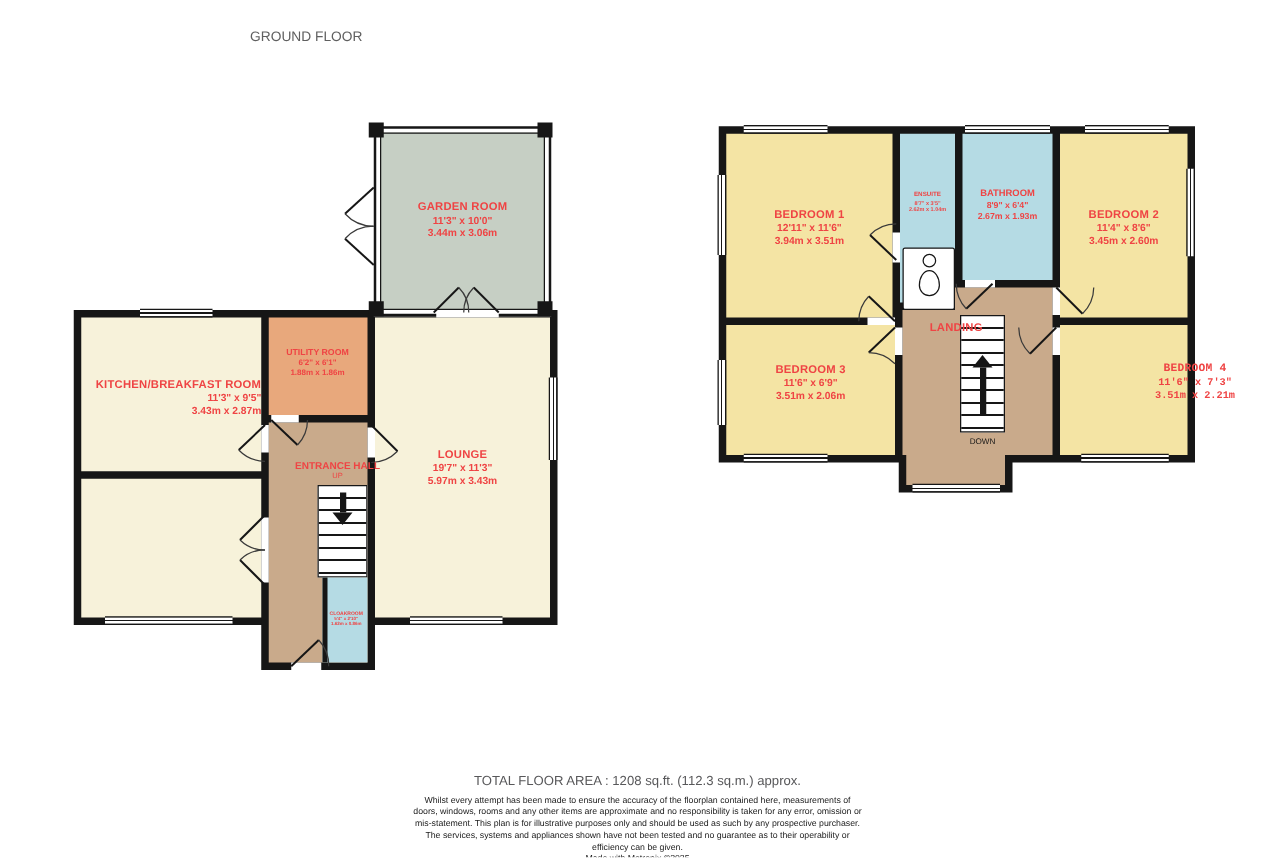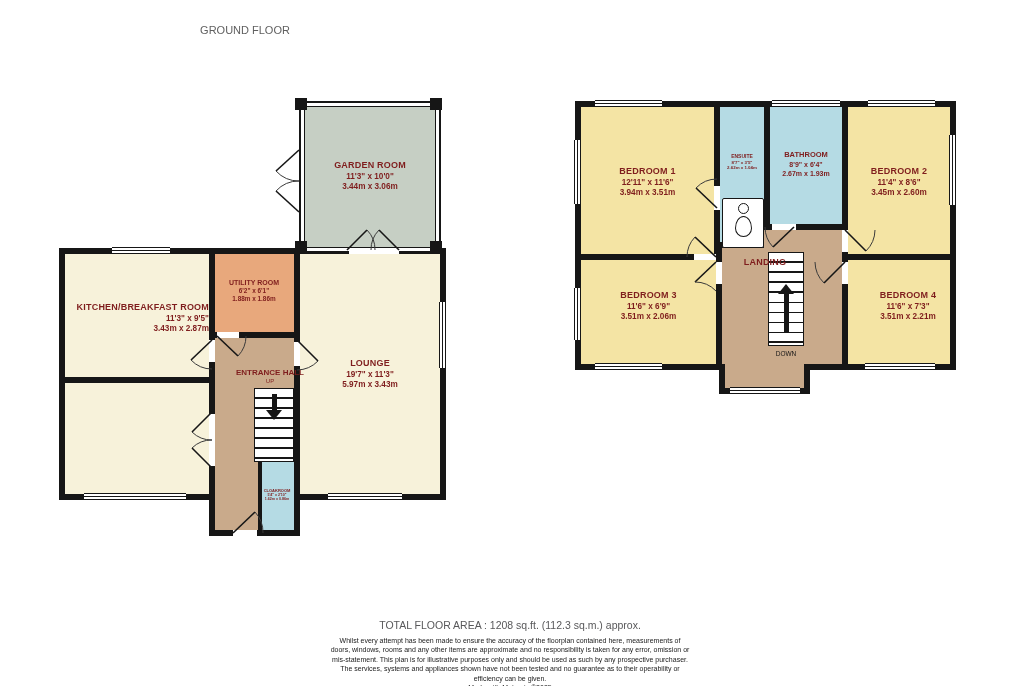--- a/index.html
+++ b/index.html
@@ -11,21 +11,21 @@
   .yellow{background:#f4e4a4;}
   .blue{background:#b5dbe4;}
   .orange{background:#e8a87c;}
   .tan{background:#c9aa8b;}
   .gap{position:absolute;background:#ffffff;}
   .win-h{position:absolute;height:7px;box-sizing:border-box;border-top:1px solid #161616;border-bottom:1px solid #161616;
          background:linear-gradient(to bottom,#ffffff 0 2px,#161616 2px 3px,#ffffff 3px 5px);}
   .win-v{position:absolute;width:7px;box-sizing:border-box;border-left:1px solid #161616;border-right:1px solid #161616;
          background:linear-gradient(to right,#ffffff 0 2px,#161616 2px 3px,#ffffff 3px 5px);}
   .floor-header{position:absolute;text-align:center;color:#5f5f5f;font-size:11px;line-height:1.35;}
-  .rlabel{position:absolute;text-align:center;color:#7f1d1d;font-weight:bold;line-height:1.3;pointer-events:none;}
+  .rlabel{position:absolute;text-align:center;color:#ef4444;font-weight:bold;line-height:1.3;pointer-events:none;}
   .rname{font-size:9px;letter-spacing:.2px;}
   .rdims{font-size:8.2px;}
   .rname-sm{font-size:7px;}
   .rdims-sm{font-size:6.4px;}
   .rname-xs{font-size:5px;}
   .rdims-xs{font-size:4.4px;}
   .rname-xxs{font-size:4px;line-height:1.25;}
   .rdims-xxs{font-size:3.6px;line-height:1.25;}
   .stairs{position:absolute;box-sizing:border-box;border:1.5px solid #161616;background-color:#ffffff;
           background-image:repeating-linear-gradient(to bottom,#ffffff 0 8.5px,#161616 8.5px 10px);}
@@ -220,21 +220,21 @@
     <div class="rdims">3.45m x 2.60m</div>
   </div>
   <div class="rlabel" style="left:581px;top:290px;width:135px;">
     <div class="rname">BEDROOM 3</div>
     <div class="rdims">11'6" x 6'9"</div>
     <div class="rdims">3.51m x 2.06m</div>
   </div>
   <div class="rlabel" style="left:725px;top:257px;width:80px;">
     <div class="rname">LANDING</div>
   </div>
-  <div class="rlabel" style="left:848px;top:290px;width:120px;">
+  <div class="rlabel" style="left:896px;top:290px;width:120px;font-family:Liberation Mono, monospace;">
     <div class="rname">BEDROOM 4</div>
     <div class="rdims">11'6" x 7'3"</div>
     <div class="rdims">3.51m x 2.21m</div>
   </div>
 
   <div class="footer">
     <div class="total">TOTAL FLOOR AREA : 1208 sq.ft. (112.3 sq.m.) approx.</div>
     <div class="disclaimer">Whilst every attempt has been made to ensure the accuracy of the floorplan contained here, measurements of doors, windows, rooms and any other items are approximate and no responsibility is taken for any error, omission or mis-statement. This plan is for illustrative purposes only and should be used as such by any prospective purchaser. The services, systems and appliances shown have not been tested and no guarantee as to their operability or efficiency can be given.</div>
     <div class="credit">Made with Metropix ©2025</div>
   </div>

